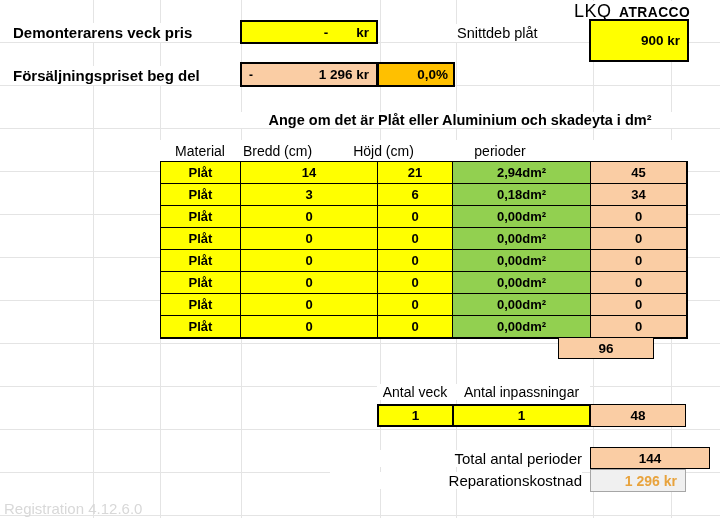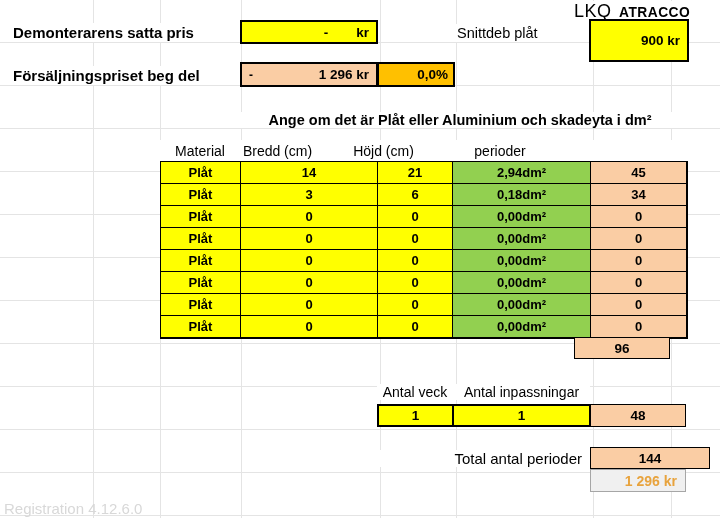--- a/index.html
+++ b/index.html
@@ -51,21 +51,21 @@
   <div class="vline" style="left:380px"></div>
   <div class="vline" style="left:456px"></div>
   <div class="vline" style="left:593px"></div>
   <div class="vline" style="left:671px"></div>
 
   <div class="abs logo" style="left:572px;top:1px;">
     <span class="lkq">LKQ</span>
     <span class="atracco">ATRACCO</span>
   </div>
 
-  <div class="abs lbl-bold" style="left:10px;top:23px;">Demonterarens satta pris</div>
+  <div class="abs lbl-bold" style="left:10px;top:23px;">Demonterarens veck pris</div>
 
   <div class="abs cell cell-yellow right" style="left:240px;top:20px;width:138px;height:24px;padding-right:7px;">
     <span class="bold13">-</span>
     <span class="bold13" style="margin-left:28px;">kr</span>
   </div>
 
   <div class="abs lbl-reg" style="left:454px;top:24px;">Snittdeb plåt</div>
 
   <div class="abs cell cell-yellow right bold13" style="left:589px;top:19px;width:100px;height:43px;padding-right:7px;">900 kr</div>
 
@@ -140,29 +140,30 @@
       <div class="tr">
         <div class="td c0">Plåt</div>
         <div class="td c1">0</div>
         <div class="td c2">0</div>
         <div class="td c3">0,00dm²</div>
         <div class="td c4">0</div>
       </div>
     </div>
   </div>
 
-  <div class="abs cell center sum-cell" style="left:574px;top:337px;width:96px;height:22px;text-align:center;">96</div>
+  <div class="abs cell center sum-cell" style="left:558px;top:337px;width:96px;height:22px;text-align:center;">96</div>
 
   <div class="abs lbl-reg" style="left:377px;top:384px;width:76px;text-align:center;padding:0;box-sizing:border-box;font-size:14px;">Antal veck</div>
   <div class="abs lbl-reg" style="left:453px;top:384px;width:137px;text-align:center;padding:0;box-sizing:border-box;font-size:14px;">Antal inpassningar</div>
 
   <div class="abs cell center cell-yellow bold13" style="left:377px;top:404px;width:77px;height:23px;">1</div>
   <div class="abs cell center cell-yellow bold13" style="left:452px;top:404px;width:139px;height:23px;">1</div>
   <div class="abs cell center sum-cell" style="left:590px;top:404px;width:96px;height:23px;">48</div>
 
   <div class="abs lbl-reg" style="left:330px;top:450px;width:252px;text-align:right;font-size:15px;padding:0;">Total antal perioder</div>
   <div class="abs cell center sum-cell" style="left:590px;top:447px;width:120px;height:22px;border-width:1.5px;">144</div>
 
+  <div class="abs lbl-reg" style="left:330px;top:472px;width:252px;text-align:right;font-size:15px;padding:0;">Reparationskostnad</div>
   <div class="abs cell right gray-cell" style="left:590px;top:469px;width:96px;height:23px;padding-right:8px;">1 296 kr</div>
 
   <div class="abs watermark" style="left:4px;top:500px;">Registration 4.12.6.0</div>
 
 </div>
 
 </body></html>

